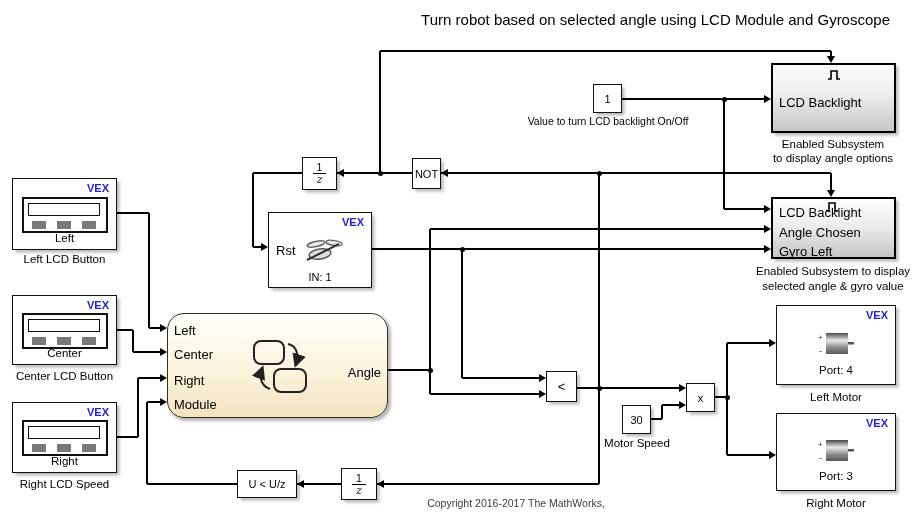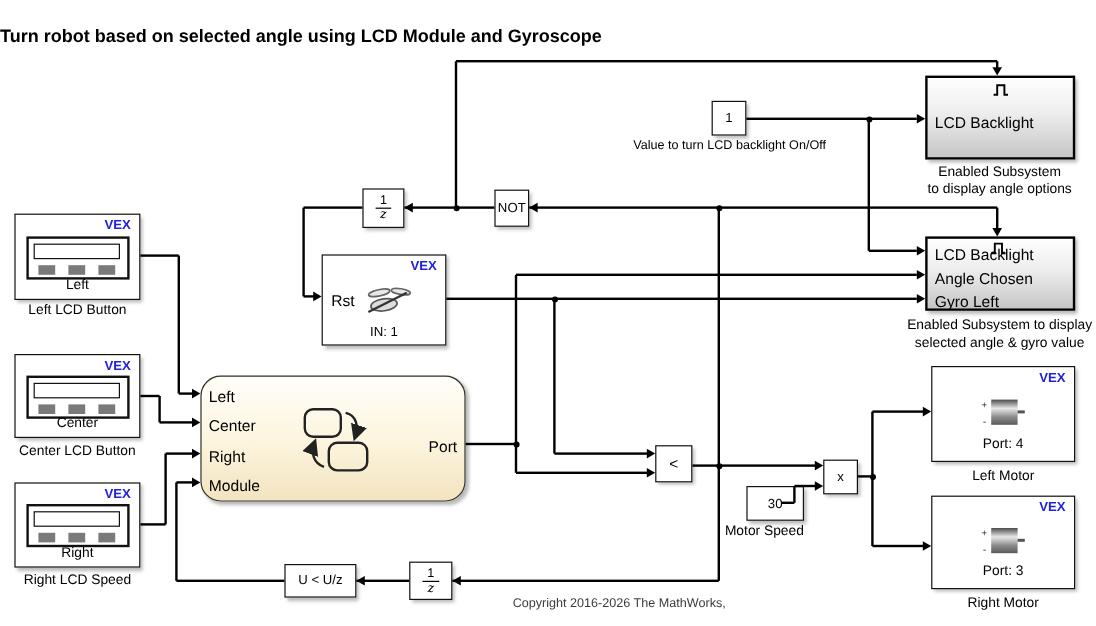--- a/index.html
+++ b/index.html
@@ -1,19 +1,19 @@
 <!DOCTYPE html>
 <html><head>
 <meta charset="utf-8">
 <style>
   html,body{margin:0;padding:0;background:#fff;}
   #canvas{position:relative;width:913px;height:522px;background:#fff;
           font-family:"Liberation Sans",sans-serif;color:#000;overflow:hidden;}
-  .title{position:absolute;left:0;top:22px;width:890px;text-align:left;
-         font-size:15px;font-weight:bold;}
+  .title{position:absolute;left:0;top:11px;width:890px;text-align:right;
+         font-size:15px;font-weight:normal;}
   
   .blk{position:absolute;background:#fff;border:1.4px solid #111;
        box-shadow:2.5px 2.5px 3px rgba(0,0,0,0.28);box-sizing:border-box;}
   .vex{position:absolute;top:3px;right:7px;font-size:11px;font-weight:bold;}
   .cap{position:absolute;font-size:11.5px;text-align:center;white-space:nowrap;}
   .portlbl{position:absolute;font-size:13px;white-space:nowrap;}
   .ctr{display:flex;align-items:center;justify-content:center;}
   
   .lcdicon{position:absolute;left:9px;top:18px;width:86px;height:36px;
            border:2px solid #111;box-sizing:border-box;}
@@ -87,21 +87,21 @@
     </div>
     <div class="lcdname" style="top:52px;">Right</div>
   </div>
   <div class="cap" style="left:12px;top:478px;width:105px;">Right LCD Speed</div>
 
   <div class="chart" style="left:167px;top:313px;width:221px;height:105px;">
     <span class="portlbl" style="left:6px;top:9px;">Left</span>
     <span class="portlbl" style="left:6px;top:33px;">Center</span>
     <span class="portlbl" style="left:6px;top:59px;">Right</span>
     <span class="portlbl" style="left:6px;top:83px;">Module</span>
-    <span class="portlbl" style="right:6px;top:51px;">Port</span>
+    <span class="portlbl" style="right:6px;top:51px;">Angle</span>
     <svg width="66" height="60" style="position:absolute;left:80px;top:23px;">
       <defs>
           <marker id="sfah" markerWidth="7" markerHeight="7" refX="5" refY="3.5" orient="auto">
         <polygon points="0,0 7,3.5 0,7" fill="#222"></polygon>
           </marker>
         </defs>
       <rect x="6" y="4" width="30" height="23" rx="7" fill="none" stroke="#222" stroke-width="2"></rect>
       <rect x="26" y="32" width="32" height="23" rx="7" fill="none" stroke="#222" stroke-width="2"></rect>
       <path d="M40,7 C49,9 51,18 48,27" fill="none" stroke="#222" stroke-width="2" marker-end="url(#sfah)"></path>
       <path d="M22,52 C13,49 11,40 14,32" fill="none" stroke="#222" stroke-width="2" marker-end="url(#sfah)"></path>
@@ -153,21 +153,21 @@
     <span class="portlbl" style="left:6px;top:26px;">Angle Chosen</span>
     <span class="portlbl" style="left:6px;top:45px;">Gyro Left</span>
   </div>
   <div class="cap" style="left:748px;top:265px;width:170px;">Enabled Subsystem to display</div>
   <div class="cap" style="left:748px;top:280px;width:170px;">selected angle &amp; gyro value</div>
 
   <div class="blk ctr" style="left:546px;top:371px;width:31px;height:31px;font-size:13px;">
     <span>&lt;</span>
   </div>
 
-  <div class="blk ctr small" style="left:622px;top:405px;width:48px;height:29px;">
+  <div class="blk ctr small" style="left:622px;top:405px;width:29px;height:29px;">
     <span>30</span>
   </div>
   <div class="cap" style="left:594px;top:437px;width:86px;">Motor Speed</div>
 
   <div class="blk ctr small" style="left:686px;top:383px;width:29px;height:29px;">
     <span>x</span>
   </div>
 
   <div class="blk" style="left:776px;top:305px;width:120px;height:80px;">
     <span class="vex" style="color:#2222dd">VEX</span>
@@ -213,21 +213,21 @@
     <span>U &lt; U/z</span>
   </div>
 
   <div class="blk ctr" style="left:341px;top:468px;width:36px;height:32px;">
     <div class="frac">
       <span>1</span>
       <span class="den">z</span>
     </div>
   </div>
 
-  <div class="copyright" style="left:421px;top:497px;width:190px;text-align:center;">Copyright 2016-2026 The MathWorks,</div>
+  <div class="copyright" style="left:421px;top:497px;width:190px;text-align:center;">Copyright 2016-2017 The MathWorks,</div>
 
   <div id="wires">
       <div class="wh" style="left: 117px; top: 212.25px; width: 32px; height: 1.5px;"></div>
       <div class="wh" style="left: 117px; top: 329.25px; width: 16px; height: 1.5px;"></div>
       <div class="wh" style="left: 117px; top: 436.25px; width: 21px; height: 1.5px;"></div>
       <div class="wh" style="left: 149px; top: 327.25px; width: 12px; height: 1.5px;"></div>
       <div class="wh" style="left: 133px; top: 351.25px; width: 28px; height: 1.5px;"></div>
       <div class="wh" style="left: 138px; top: 377.25px; width: 23px; height: 1.5px;"></div>
       <div class="wh" style="left: 147px; top: 401.25px; width: 14px; height: 1.5px;"></div>
       <div class="wh" style="left: 147px; top: 483.25px; width: 90px; height: 1.5px;"></div>

